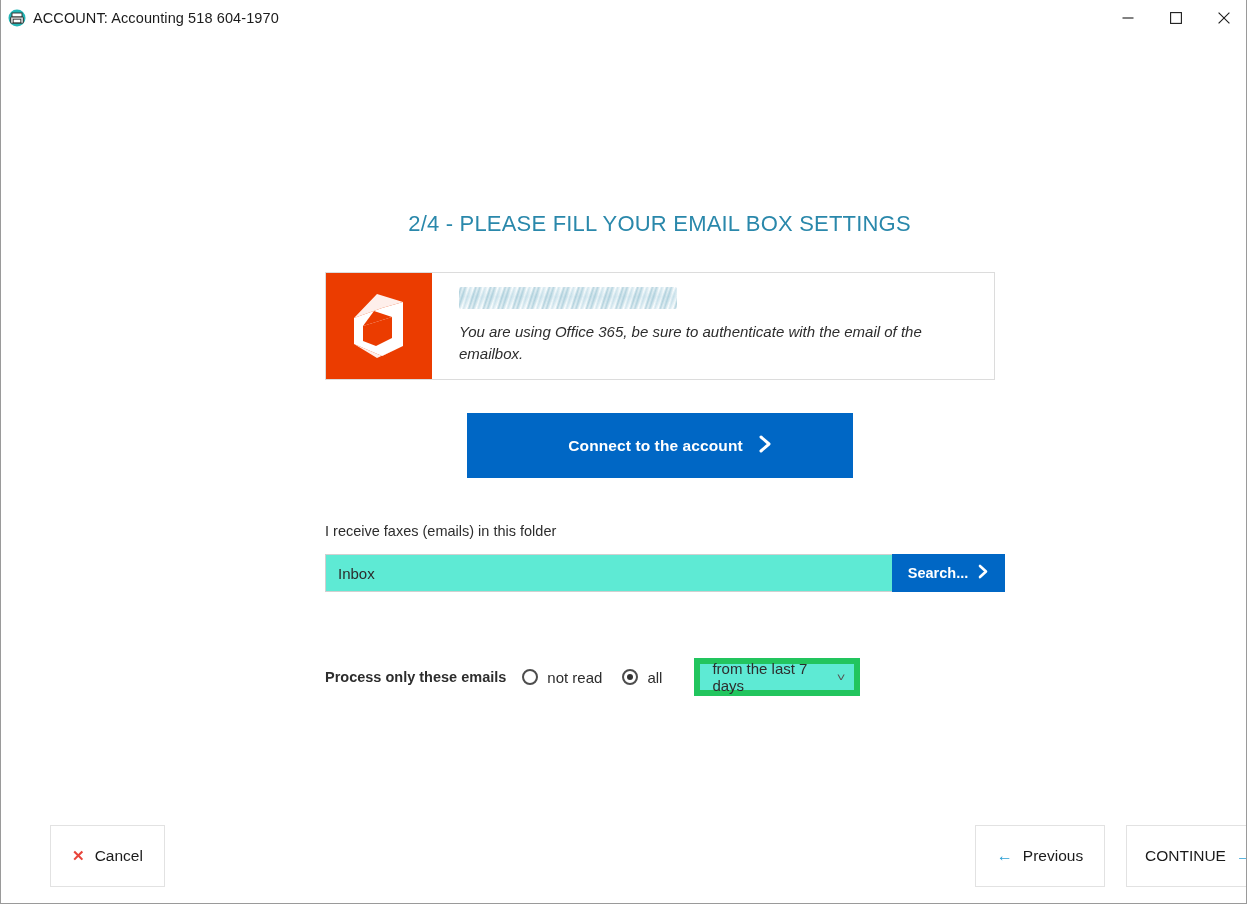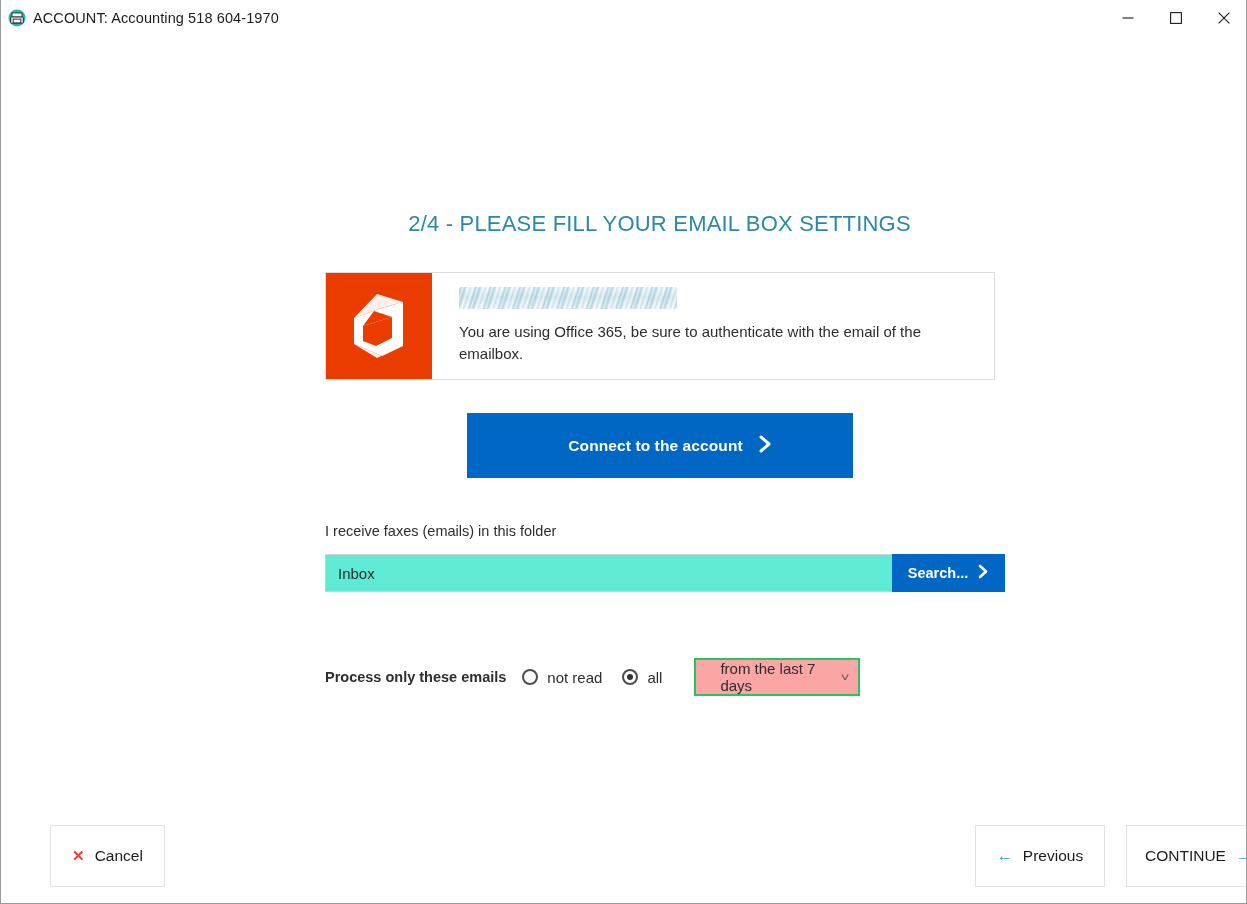--- a/index.html
+++ b/index.html
@@ -110,20 +110,21 @@
   }
   .office-logo svg {
     position: absolute;
     left: 50%; top: 50%;
     transform: translate(-50%, -50%);
   }
   .notice-body {
     flex: 1 1 auto;
     position: relative;
     padding: 10px 18px 0 27px;
+    font-style: italic;
   }
   .redacted {
     width: 218px;
     height: 22px;
     margin-top: 4px;
     border-radius: 2px;
     background:
       repeating-linear-gradient(
         108deg,
         rgba(120,175,195,0.00) 0px,
@@ -255,29 +256,29 @@
   }
   .radio-text {
     margin-left: 9px;
     font-size: 15px;
     color: #2d2d2d;
   }
   .period-select {
     margin-left: 12px;
     width: 166px;
     height: 38px;
-    border: 2px solid #22c55e;
-    background: #fca5a5;
+    border: 6px solid #22c55e;
+    background: #5eead4;
     font-family: "Liberation Sans", sans-serif;
     font-size: 15px;
     color: #2d2d2d;
     display: flex;
     align-items: center;
     justify-content: space-between;
-    padding: 0 10px 0 24px;
+    padding: 0 10px 0 12px;
     cursor: pointer;
   }
   .period-chev {
     color: #555;
     font-size: 11px;
     line-height: 1;
     transform: scaleX(1.35);
   }
 
   

